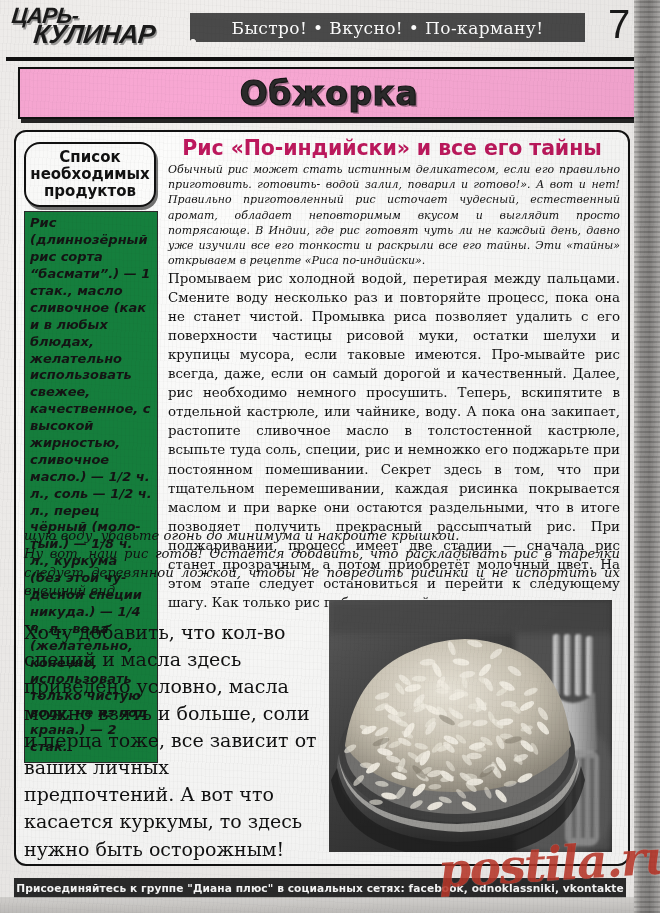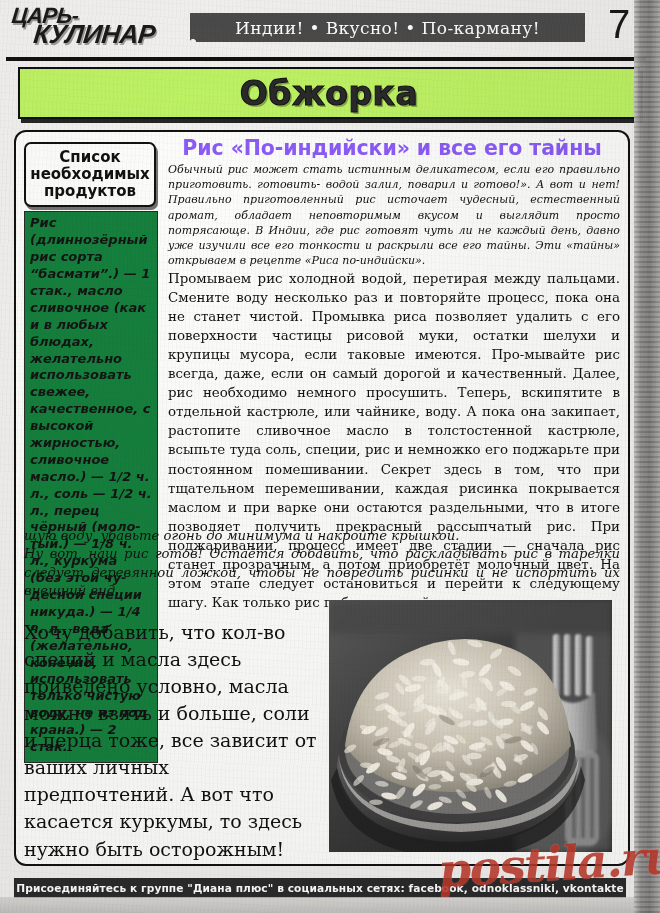--- a/index.html
+++ b/index.html
@@ -117,21 +117,21 @@
     width: 640px; height: 4px;
     background: #111;
     z-index: 11;
   }
 
   
   .section-banner {
     position: absolute;
     left: 18px; top: 67px;
     width: 618px; height: 48px;
-    background: #bef264;
+    background: #f9a8d4;
     border: 2.5px solid #111;
     box-shadow: 3px 4px 0 rgba(0,0,0,.85);
     z-index: 12;
     display: flex;
     align-items: center;
     justify-content: center;
   }
   .section-banner .sect-title {
     font-size: 33px;
     font-weight: 900;
@@ -154,35 +154,35 @@
     overflow: hidden;
   }
   .article-title {
     position: absolute;
     left: 150px; top: 4px;
     width: 452px;
     text-align: center;
     font-size: 20.5px;
     font-weight: 800;
     letter-spacing: -.1px;
-    color: #8b5cf6;
+    color: #be185d;
     font-family: "DejaVu Sans", "Liberation Sans", sans-serif;
   }
 
   
   .ingredients {
     position: absolute;
     left: 2px; top: 10px;
     width: 144px;
   }
   .ing-head {
     margin: 0 6px;
     background: #fcfcfb;
     border: 2.5px solid #111;
-    border-radius: 7px;
+    border-radius: 16px;
     box-shadow: 2px 3px 0 rgba(0,0,0,.55);
     text-align: center;
     padding: 5px 2px 6px;
     font-size: 15px;
     font-weight: 800;
     line-height: 1.12;
     color: #111;
     font-family: "DejaVu Sans", "Liberation Sans", sans-serif;
   }
   .ing-body {
@@ -292,21 +292,21 @@
 </head>
 <body>
 
 <div class="page">
 
   <div class="masthead">
     <div class="logo">
       <span class="l1">ЦАРЬ-</span>
       <span class="l2">КУЛИНАР</span>
     </div>
-    <div class="slogan">Индии!  •  Вкусно!  •  По-карману!</div>
+    <div class="slogan">Быстро!  •  Вкусно!  •  По-карману!</div>
     <div class="pagenum">7</div>
   </div>
   <div class="rule-top"></div>
 
   <div class="section-banner">
     <div class="sect-title">Обжорка</div>
   </div>
 
   <div class="article">
 

